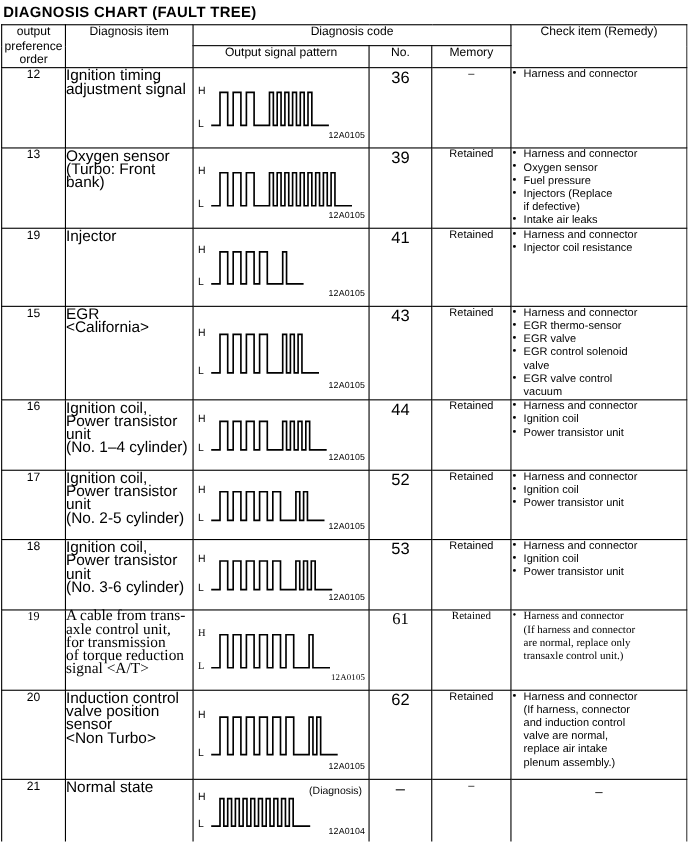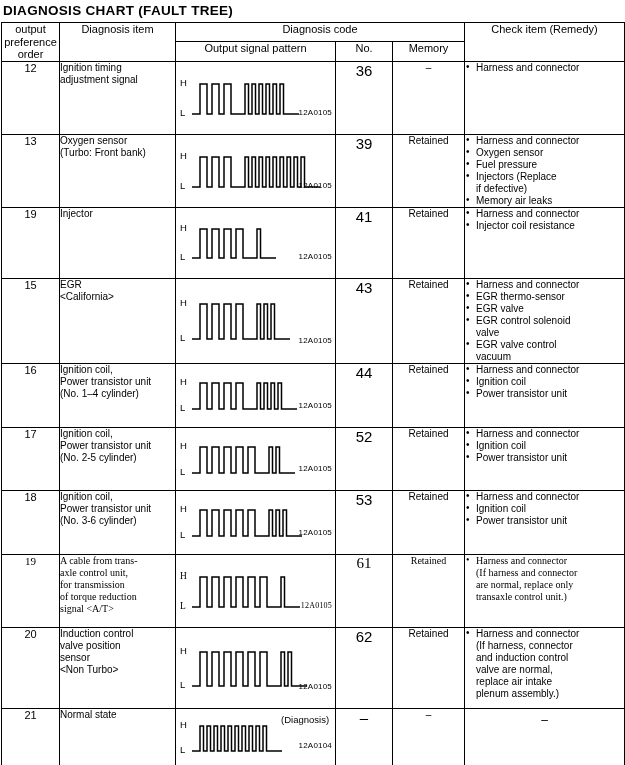--- a/index.html
+++ b/index.html
@@ -52,21 +52,21 @@
     margin-left: 28px;
   }
   .hd-order { line-height: 12.5px; }
 
   td.order {
     text-align: center;
     font-size: 11px;
     padding-top: 6px;
   }
   td.item {
-    font-size: 10px;
+    font-size: 14px;
     line-height: 12px;
     padding: 5px 2px 2px 5px;
     white-space: pre-line;
   }
   td.wave { position: relative; padding: 0; }
   td.no {
     text-align: center;
     font-size: 15px;
     padding-top: 6px;
   }
@@ -121,21 +121,21 @@
   .lbl-h, .lbl-l {
     position: absolute;
     font-size: 9.5px;
     line-height: 10px;
   }
   .lbl-h { left: 4px; }
   .lbl-l { left: 4px; }
   .wave-code {
     position: absolute;
     right: 3px;
-    bottom: 17px;
+    bottom: 7px;
     font-size: 8px;
     letter-spacing: 0.2px;
   }
   .wave-note {
     position: absolute;
     font-size: 9.5px;
   }
 </style>
 </head>
 <body>
@@ -205,21 +205,21 @@
         </td>
         <td class="no">39</td>
         <td class="mem">Retained</td>
         <td class="check">
           <ul class="checklist">
             <li>Harness  and  connector</li>
             <li>Oxygen sensor</li>
             <li>Fuel pressure</li>
             <li>Injectors  (Replace
 if defective)</li>
-            <li>Memory air leaks</li>
+            <li>Intake air leaks</li>
           </ul>
         </td>
       </tr>
       <tr style="height: 70px;">
         <td class="order">19</td>
         <td class="item">Injector</td>
         <td class="wave">
           <div class="wave-box" style="height: 70px;">
             <span class="lbl-h" style="top: 15px;">H</span>
             <span class="lbl-l" style="top: 44px;">L</span>

